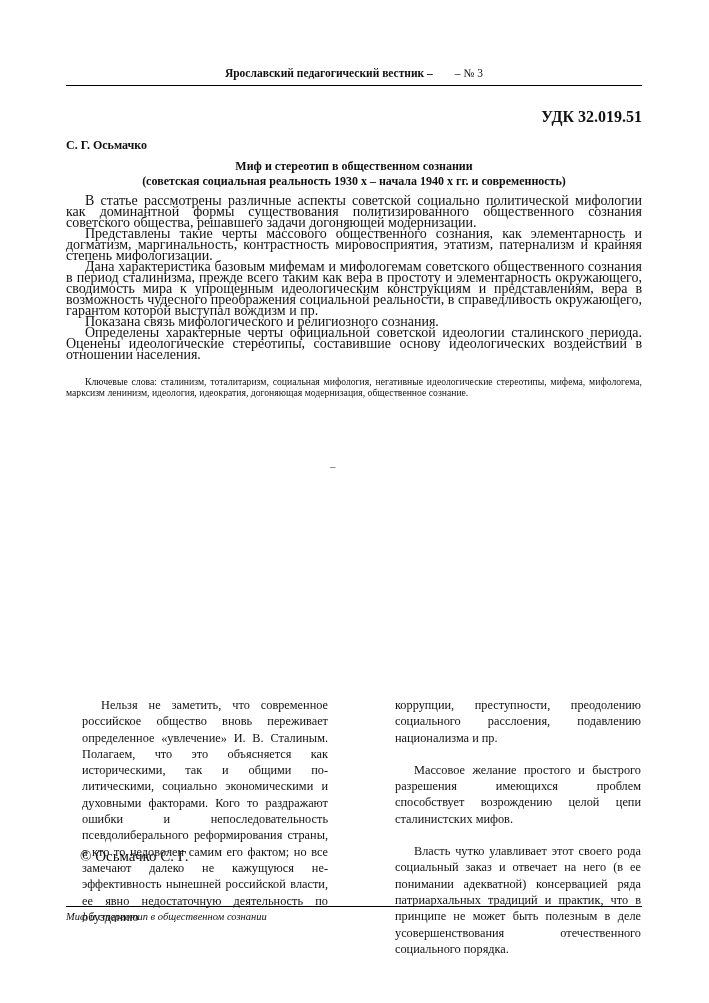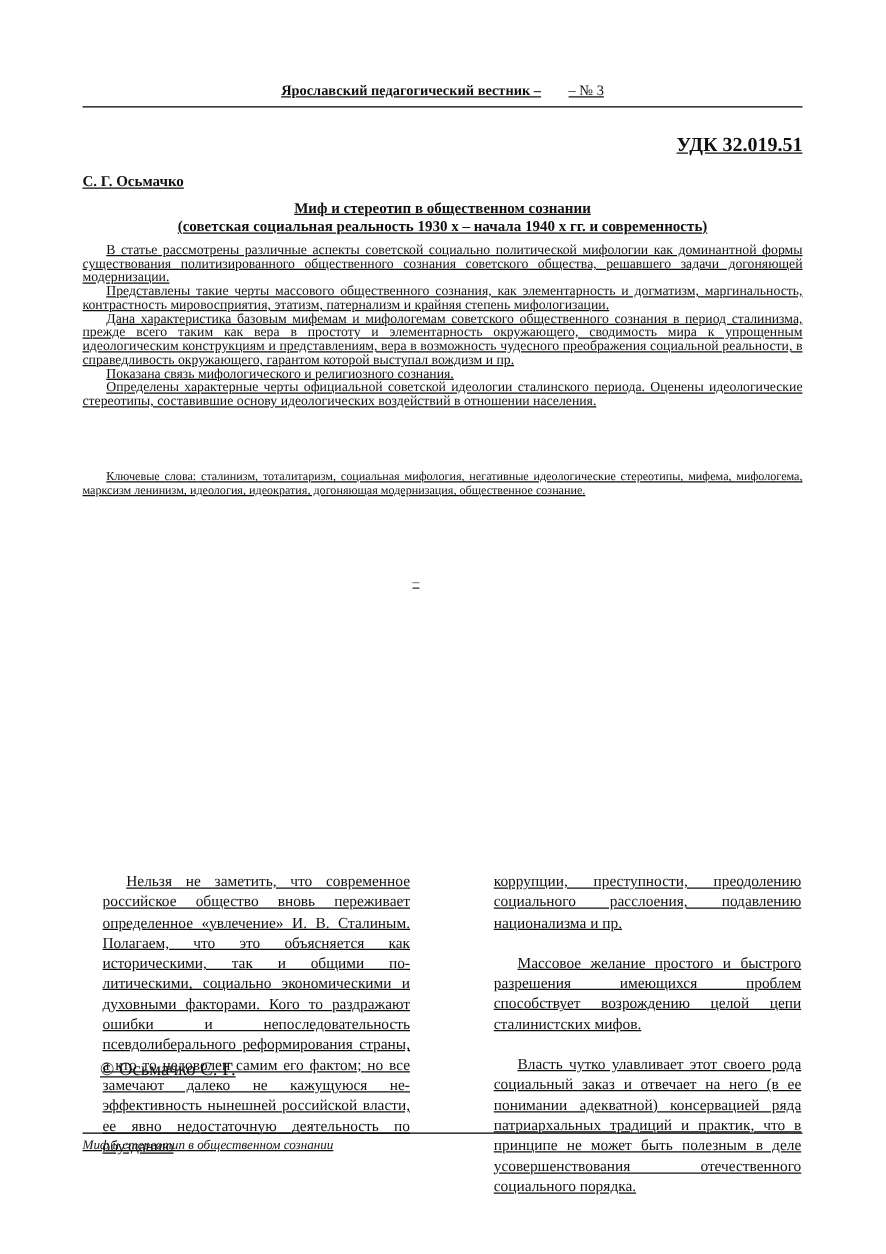--- a/index.html
+++ b/index.html
@@ -1,31 +1,31 @@
 <!DOCTYPE html>
 <html><head>
 <meta charset="utf-8">
 <style>
   html, body { margin: 0; padding: 0; background: #ffffff; }
   body {
     width: 709px; height: 1003px; position: relative; overflow: hidden;
     font-family: "Liberation Serif", "DejaVu Serif", serif; color: #111;
   }
-  .abs { position: absolute; text-decoration: underline; }
+  .abs { position: absolute; }
   .header-title {
     top: 67px; left: 66px; width: 576px; text-align: center;
     font-size: 11.5px; font-weight: bold;
   }
   .header-title .issue { font-weight: normal; margin-left: 22px; }
   .rule { left: 66px; width: 576px; height: 0; border-top: 1.3px solid #000; }
   .udk { top: 108px; right: 67px; font-size: 16px; font-weight: bold; }
   .author { top: 138px; left: 66px; font-size: 12px; font-weight: bold; }
   .title { top: 159px; left: 66px; width: 576px; text-align: center;
     font-size: 12px; font-weight: bold; line-height: 15px; }
-  .abstract { top: 195px; left: 66px; width: 576px; font-size: 11px; line-height: 11px;
+  .abstract { top: 195px; left: 66px; width: 576px; font-size: 14px; line-height: 11px;
     text-align: justify; }
   .abstract p { margin: 0; text-indent: 19px; }
   .keywords { top: 376px; left: 66px; width: 576px; font-size: 9.7px; line-height: 11px;
     text-align: justify; }
   .keywords p { margin: 0; text-indent: 19px; }
   .dash { top: 460px; left: 330px; font-size: 11px; color: #333; }
   .col { top: 681px; width: 278px; font-size: 12.3px; line-height: 16.3px; text-align: justify;
     hyphens: manual; }
   .col p { margin: 16px; text-indent: 19px; }
   .col-left { left: 66px; }

